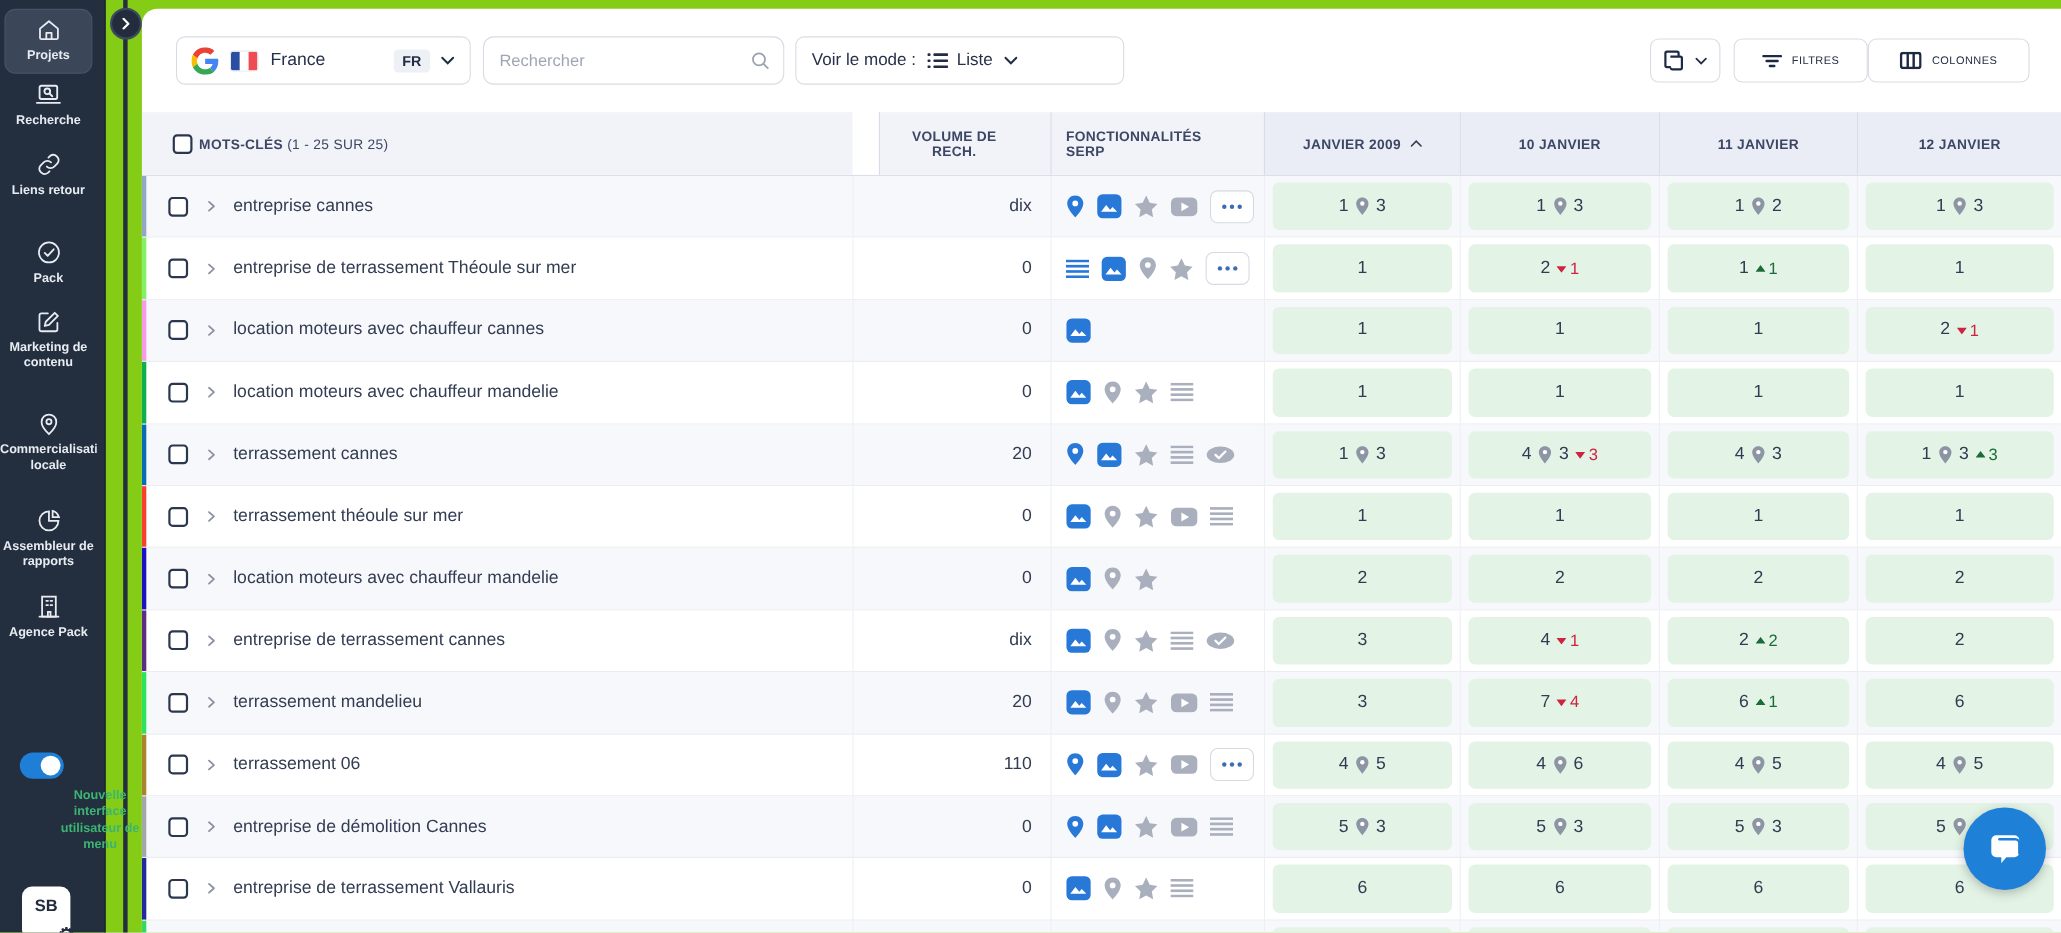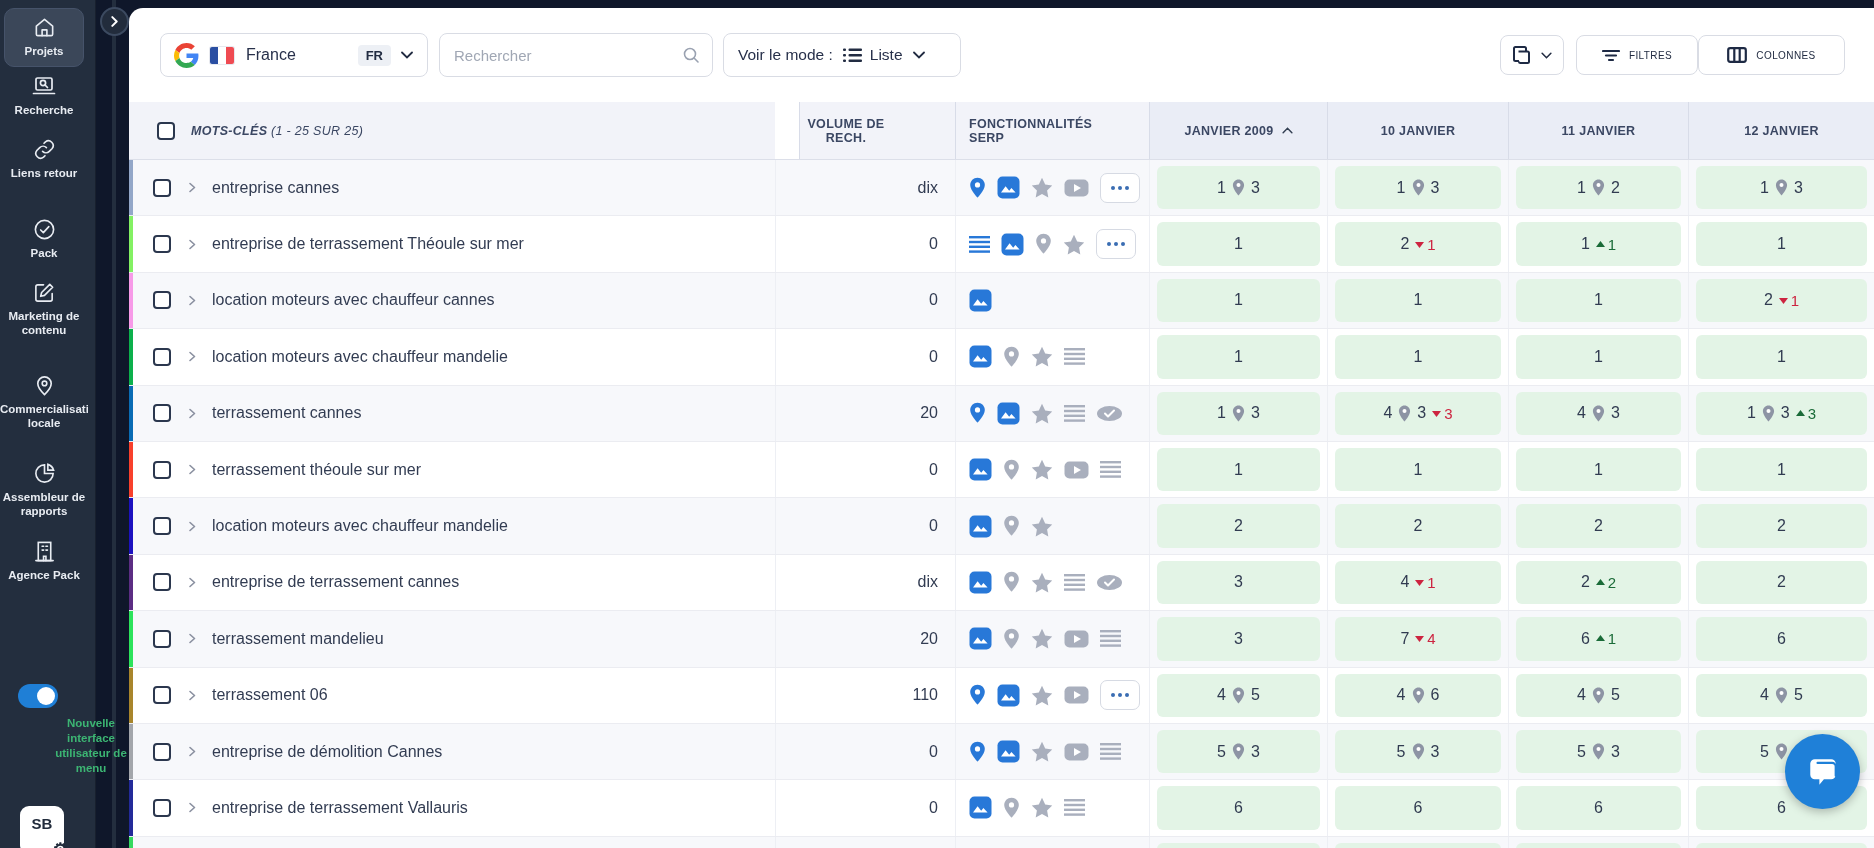--- a/index.html
+++ b/index.html
@@ -1,17 +1,17 @@
 <!DOCTYPE html>
 <html><head>
 <meta charset="utf-8">
 <style>
   * { margin:0; padding:0; box-sizing:border-box; }
   body { font-family:"Liberation Sans", sans-serif; background:#dfe3ea; }
-  .app { position:relative; width:1874px; height:848px; overflow:hidden; background:#0f172a; }
+  .app { position:relative; width:1874px; height:848px; overflow:hidden; background:#84cc16; }
 
   
   .sidebar { position:absolute; left:0; top:0; width:96px; height:848px; background:#232e3e; border-right:1px solid #18202e; z-index:3; }
   .side-item { position:absolute; left:0; width:88px; display:flex; flex-direction:column; align-items:center; gap:5px; color:#e8ecf2; cursor:pointer; }
   .side-item .lbl { font-size:11.5px; line-height:14px; font-weight:700; text-align:center; width:88px; overflow:hidden; white-space:normal; }
   .side-item.active-box { background:#3b4759; border:1px solid #46536a; border-radius:10px; left:4px; width:80px; padding:7px 0 8px; }
   .side-item.active-box .lbl { width:78px; }
   .side-rule { position:absolute; left:112px; top:0; width:4px; height:848px; background:#232e3e; z-index:2; }
   .toggle { position:absolute; left:18px; top:684px; width:40px; height:24px; background:#1f7fd6; border-radius:12px; cursor:pointer; }
   .toggle .knob { position:absolute; right:3px; top:3px; width:18px; height:18px; border-radius:50%; background:#fff; }
@@ -22,22 +22,22 @@
   
   .expand-btn { position:absolute; left:100px; top:7px; width:29px; height:29px; border-radius:50%; background:#222c3c; border:2px solid #3c4a60; z-index:4; display:flex; align-items:center; justify-content:center; cursor:pointer; }
 
   
   .panel { position:absolute; left:129px; top:8px; width:1745px; height:840px; background:#fff; border-radius:14px 0 0 0; overflow:hidden; }
 
   
   .toolbar { display:flex; align-items:center; height:94px; padding-left:31px; }
   .tb-box { display:flex; align-items:center; background:#fff; border:1px solid #d9dce4; border-radius:8px; height:44px; }
   .tb-box.selector { width:268px; padding:0 14px 0 13px; cursor:pointer;justify-content:flex-end; }
-  .tb-box.searchbox { width:274px; margin-left:11px; padding:0 12px 0 14px; }
-  .tb-box.viewmode { width:238px; margin-left:10px; padding:0 14px; cursor:pointer; }
+  .tb-box.searchbox { width:274px; margin-left:11px; padding:0 12px 0 14px;border-radius:10px; }
+  .tb-box.viewmode { width:299px; margin-left:10px; padding:0 14px; cursor:pointer; }
   .tb-text { font-size:15.5px; color:#27304a; }
   .flag { width:24px; height:17px; border-radius:2px; overflow:hidden; display:flex; margin-left:11px; box-shadow:0 0 0 1px #e6e8ee; }
   .flag i { flex:1; }
   .sel-country { margin-left:12px; font-weight:400; font-size:16px; }
   .fr-badge { margin-left:auto; background:#edf0f5; border-radius:4px; padding:3px 8px; font-size:13px; font-weight:700; color:#222c42; }
   .chev { margin-left:10px; display:flex; }
   .searchbox input { border:none; outline:none; flex:1; font-size:15px; color:#27304a; font-family:"Liberation Sans",sans-serif; }
   .searchbox input::placeholder { color:#a0a7b4; }
   .vm-icon { margin-left:10px; margin-right:8px; display:flex; }
   .tb-btn { display:flex; align-items:center; justify-content:center; gap:9px; background:#fff; border:1px solid #d9dce4; border-radius:8px; height:40px; cursor:pointer; font-family:"Liberation Sans",sans-serif; }
@@ -45,22 +45,22 @@
   .btn-filters { width:122px; margin-left:12px; }
   .btn-columns { width:147px; margin-right:29px; }
   .btn-label { font-size:10px; font-weight:400; letter-spacing:.4px; color:#222c42; }
 
   
   .grid { display:grid; grid-template-columns:646px 180px 194px 178px 181px 180px 1fr; }
   .thead { height:58px; border-bottom:1px solid #dcdfe9; }
   .th { background:#f2f3f9; display:flex; align-items:center; font-size:12.5px; font-weight:700; letter-spacing:.3px; color:#3b4763; }
   .th + .th { border-left:1px solid #d8dce8; }
   .th.date { background:#eaedf6; justify-content:center; gap:8px; cursor:pointer; }
-  .th-kw { padding-left:28px; gap:16px; cursor:default;font-style:italic; }
-  .th-vol { justify-content:flex-start; padding-right:20px; text-align:center;margin-left:24px; }
+  .th-kw { padding-left:28px; gap:6px; cursor:default; }
+  .th-vol { justify-content:center; padding-right:20px; text-align:center;margin-left:24px; }
   .th-vol span { display:inline-block; width:92px; }
   .th-serp { padding-left:13px; }
   .th-serp span { display:inline-block; width:130px; }
   .cb { width:18px; height:18px; border:2px solid #2b374e; border-radius:4px; background:#fff; flex:none; cursor:pointer; }
   .trow { height:56.4px; border-bottom:1px solid #ebecf1; position:relative; background:#fff; }
   .trow.alt { background:#f7f8fb; }
   .td { display:flex; align-items:center; }
   .td + .td { border-left:1px solid #edeff4; }
   .td-kw { padding-left:24px; gap:0; }
   .bar { position:absolute; left:0; top:0; width:4px; height:100%; }

